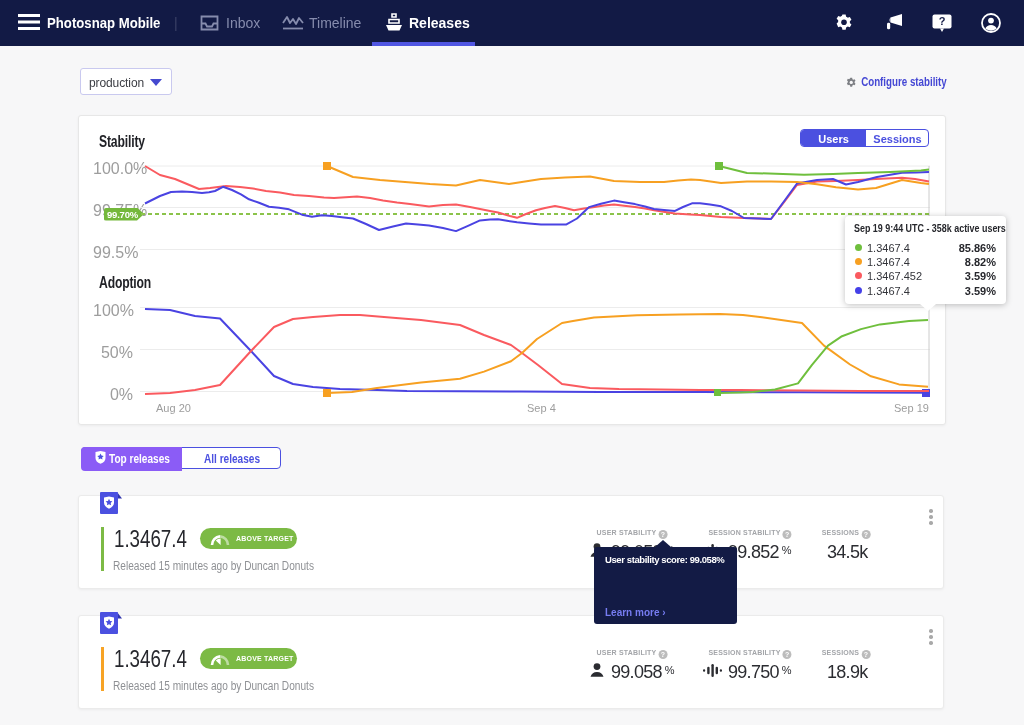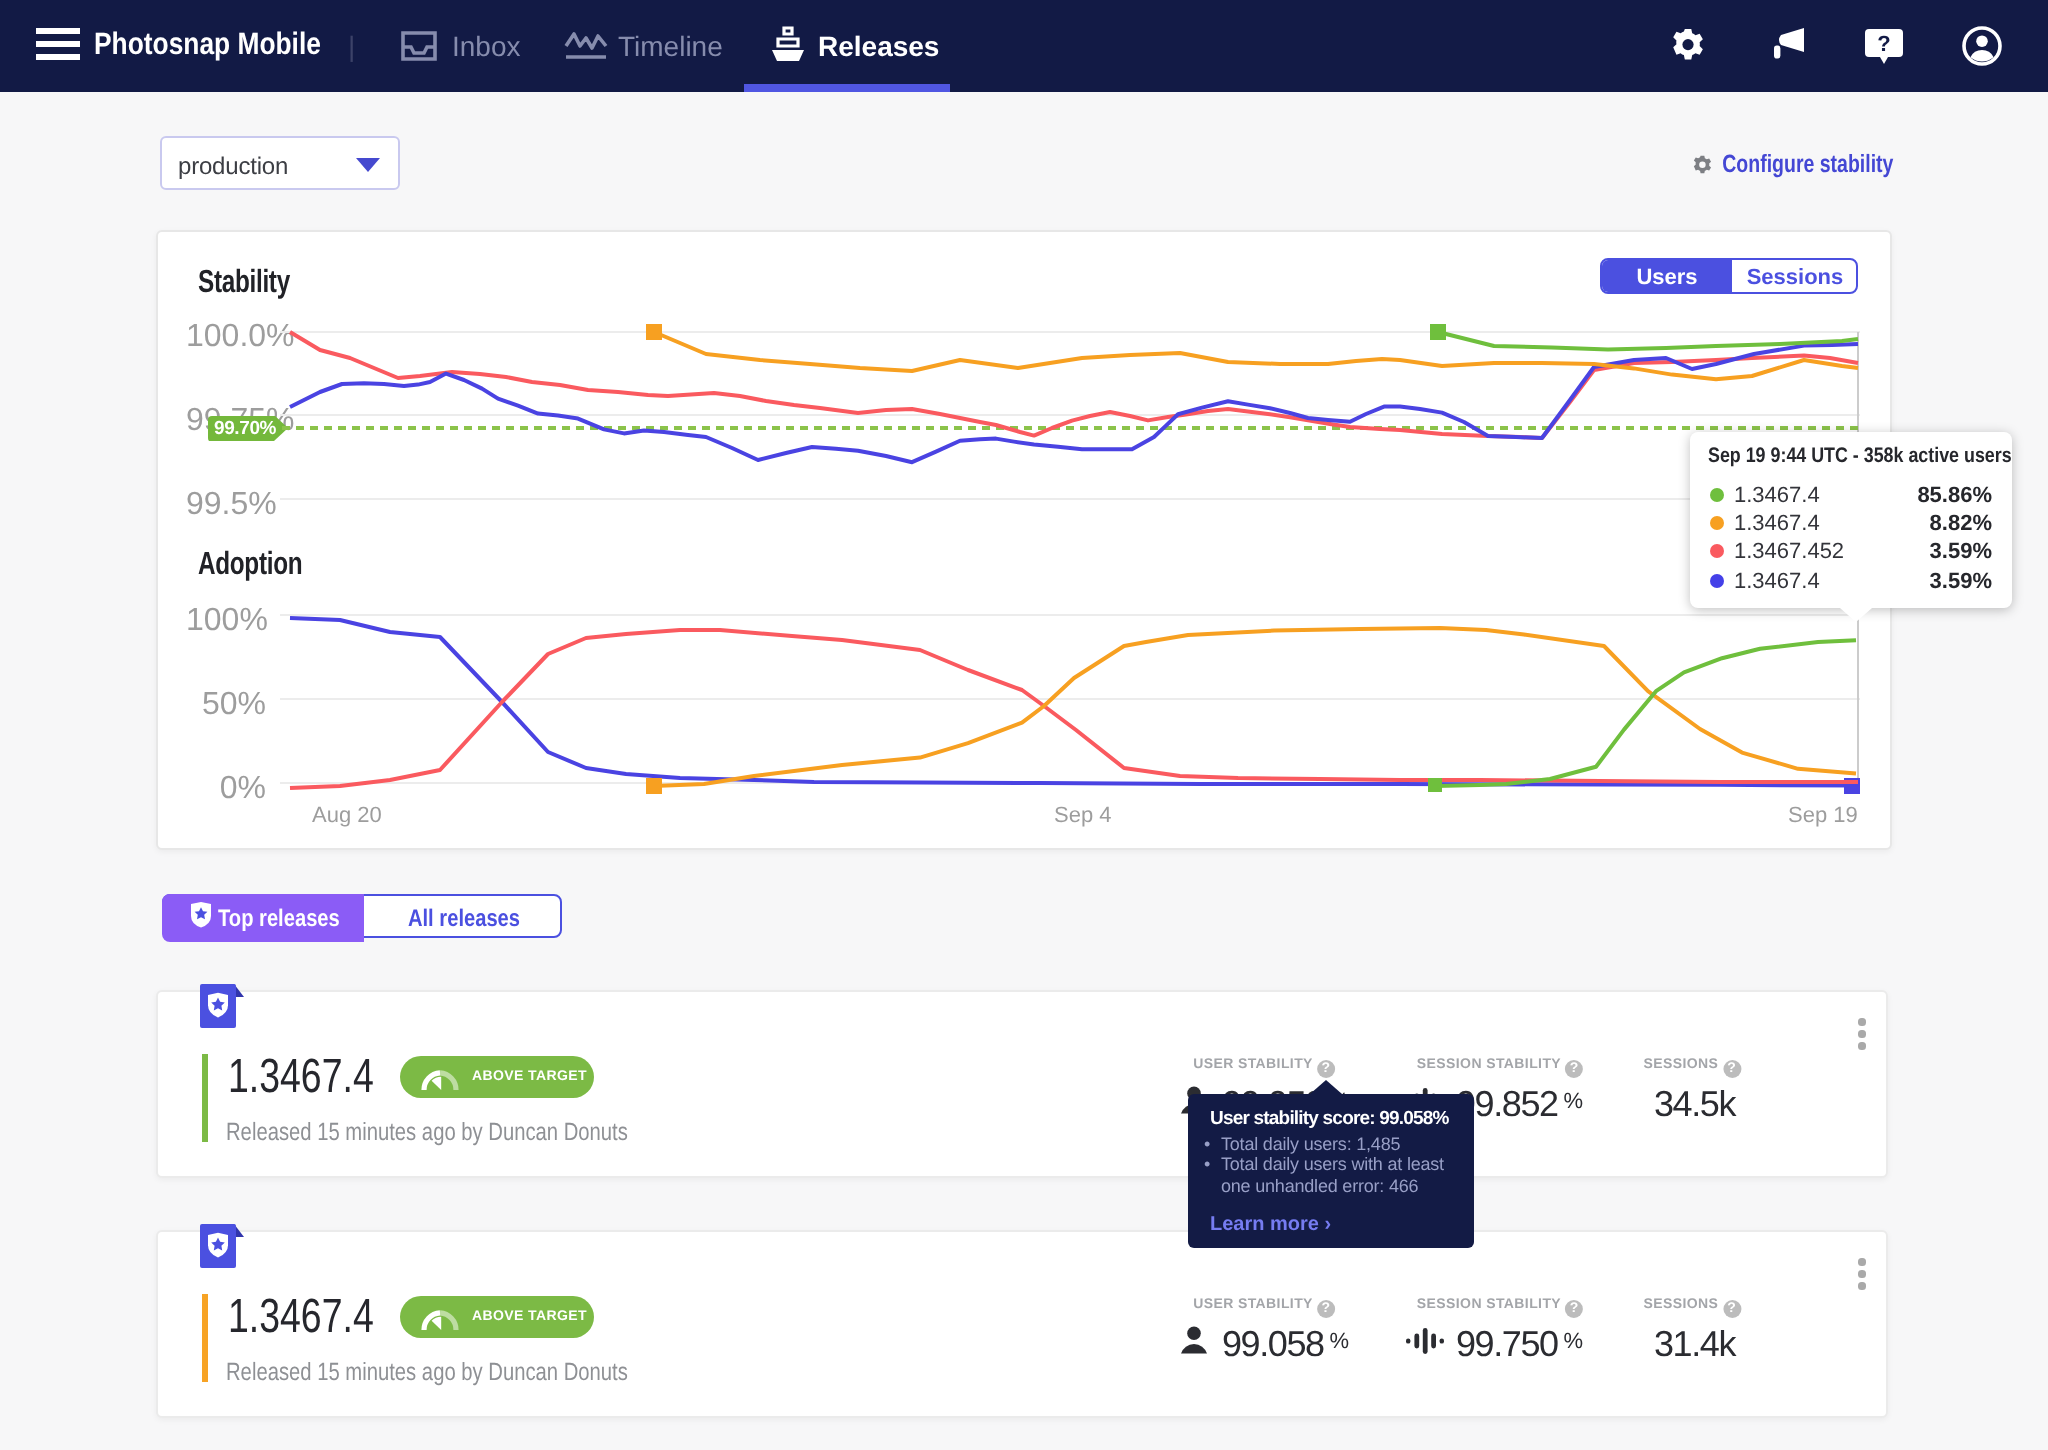--- a/index.html
+++ b/index.html
@@ -6,21 +6,21 @@
 html,body { width:1024px; height:725px; overflow:hidden; }
 body { font-family:"Liberation Sans", sans-serif; background:#f7f7f8; position:relative; }
 .abs { position:absolute; z-index:5; }
 
 
 #nav { position:absolute; left:0; top:0; width:1024px; height:46px; background:#121a45; }
 #nav .navtxt { position:absolute; top:0; height:46px; line-height:46px; color:#868cad; font-size:14px; }
 #nav .active-underline { position:absolute; left:372px; top:42px; width:103px; height:4px; background:#5056e2; }
 
 
-#dropdown { position:absolute; left:80px; top:68px; width:120px; height:27px; background:#fff; border:1px solid #c9c9ef; border-radius:3px; }
+#dropdown { position:absolute; left:80px; top:68px; width:92px; height:27px; background:#fff; border:1px solid #c9c9ef; border-radius:3px; }
 #dropdown .txt { position:absolute; left:8px; top:7px; font-size:12px; letter-spacing:-0.1px; color:#3c3e44; }
 #dropdown .arrow { position:absolute; right:9px; top:10px; width:0; height:0; border-left:6px solid transparent; border-right:6px solid transparent; border-top:7px solid #4549cf; }
 #cfg { position:absolute; right:77px; top:74.5px; font-size:12.5px; font-weight:bold; color:#4447d4; letter-spacing:0; transform:scaleX(0.78); transform-origin:100% 50%; white-space:nowrap; }
 
 
 #chartcard { position:absolute; left:78px; top:115px; width:868px; height:310px; background:#fff; border:1px solid #e7e7e7; border-radius:3px; box-shadow:0 1px 3px rgba(0,0,0,0.05); }
 .cardtitle { position:absolute; font-size:16px; font-weight:bold; color:#212227; letter-spacing:-0.2px; transform:scaleX(0.76); transform-origin:0 50%; white-space:nowrap; }
 #toggle { position:absolute; left:800px; top:129px; width:129px; height:18px; border:1px solid #4b50e0; border-radius:4px; background:#fff; overflow:hidden; }
 #toggle .u { position:absolute; left:0; top:0; width:65px; height:18px; background:#4b50e0; color:#fff; font-size:11px; font-weight:bold; text-align:center; line-height:18px; }
 #toggle .s { position:absolute; left:65px; top:0; width:63px; height:18px; color:#4b50e0; font-size:11px; font-weight:bold; text-align:center; line-height:18px; }
@@ -256,21 +256,21 @@
 <svg class="abs" style="left:703px; top:664px;" width="21" height="13" viewBox="0 0 21 13">
   <g fill="#2b2c31">
     <rect x="0" y="5.2" width="2.2" height="2.6" rx="1.1"></rect>
     <rect x="4.2" y="2.8" width="2.4" height="7.4" rx="1.2"></rect>
     <rect x="8.4" y="0" width="2.4" height="13" rx="1.2"></rect>
     <rect x="12.6" y="2.8" width="2.4" height="7.4" rx="1.2"></rect>
     <rect x="16.8" y="5.2" width="2.2" height="2.6" rx="1.1"></rect>
   </g>
 </svg>
 <div class="statval" style="left:728px; top:662px;">99.750 <span class="statpct">%</span></div>
-<div class="statval" style="left:827px; top:662px;">31.4k</div>
+<div class="statval" style="left:827px; top:662px;">18.9k</div>
 
 <div class="rcard" style="top:495px;"></div>
 <svg class="rbadge" style="top:492px;" width="23" height="22" viewBox="0 0 23 22">
   <path d="M17 0 L22 6.5 L17 6.5 Z" fill="#3135ad"></path>
   <rect x="0" y="0" width="18" height="22" rx="1" fill="#4b50e0"></rect>
   <path d="M9 4.4 L14 5.5 L14 10.6 Q14 14.6 9 16.8 Q4 14.6 4 10.6 L4 5.5 Z" fill="#fff"></path>
   <path d="M9 6.8 l1.05 2.1 2.35 .35 -1.7 1.65 .4 2.35 -2.1 -1.1 -2.1 1.1 .4 -2.35 -1.7 -1.65 2.35 -.35 z" fill="#4b50e0"></path>
 </svg>
 <div class="vbar" style="top:527px; background:#7cba45;"></div>
 <div class="ver" style="top:525px;">1.3467.4</div>
@@ -309,18 +309,14 @@
 <div class="released" style="top:679px;">Released 15 minutes ago by Duncan Donuts</div>
 <div class="dots" style="top:629px;">
     <div></div>
     <div></div>
     <div></div>
   </div>
 
 <div id="dtip">
   <div class="ptr"></div>
   <div class="t">User stability score: 99.058%</div>
-  <ul>
-    <li>Total daily users: 1,485</li>
-    <li>Total daily users with at least<br>one unhandled error: 466</li>
-  </ul>
   <div class="lm">Learn more ›</div>
 </div>
 
 </body></html>

